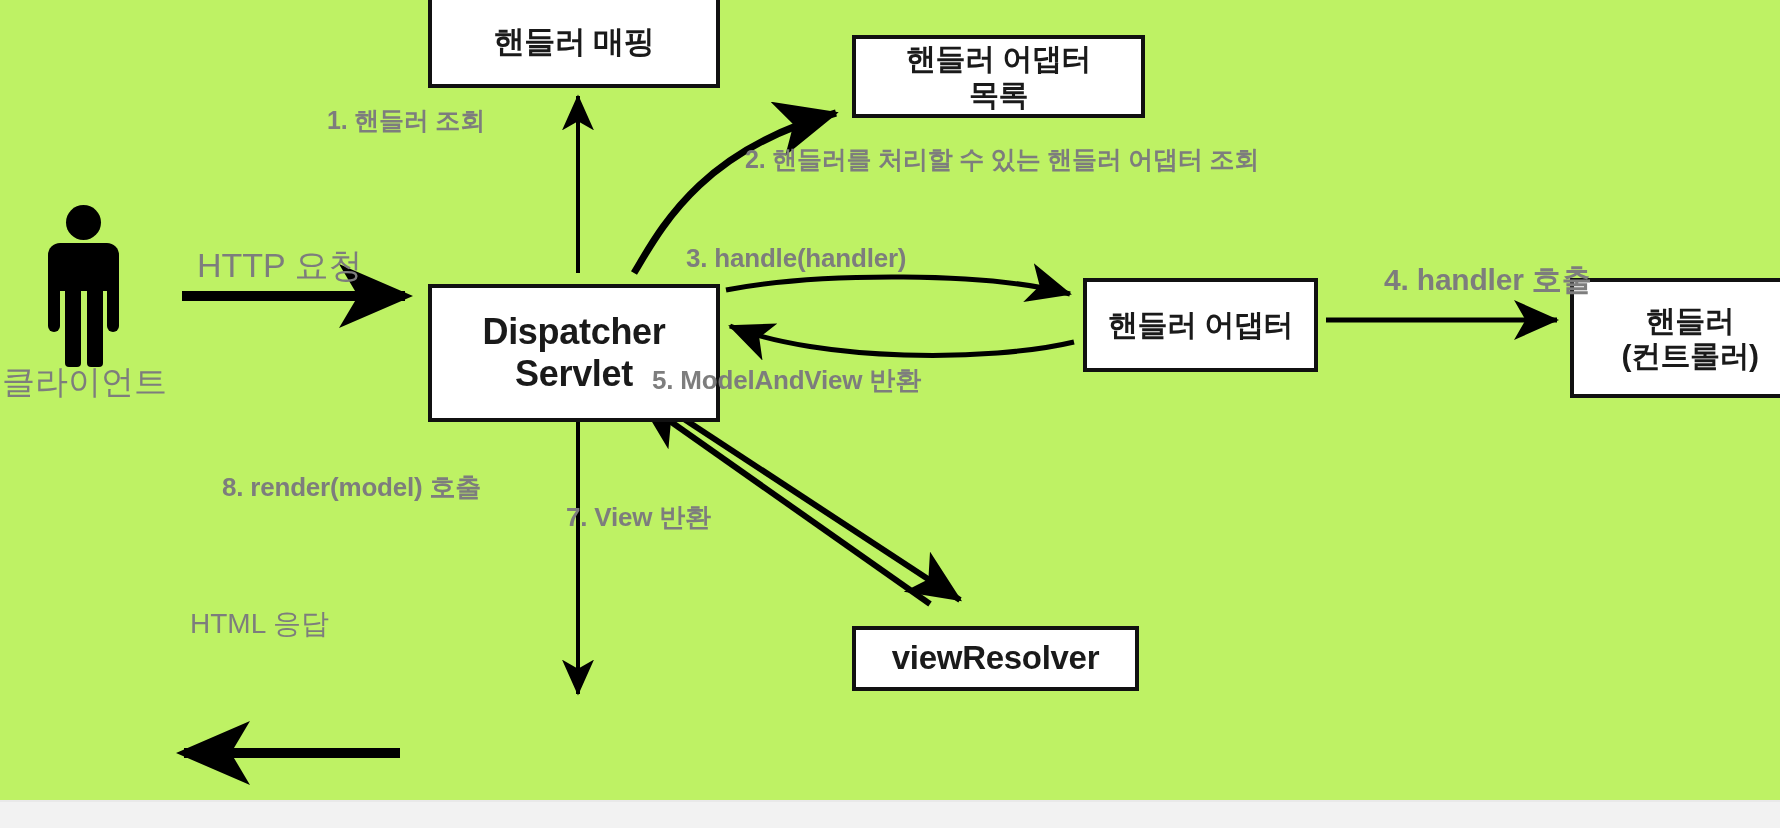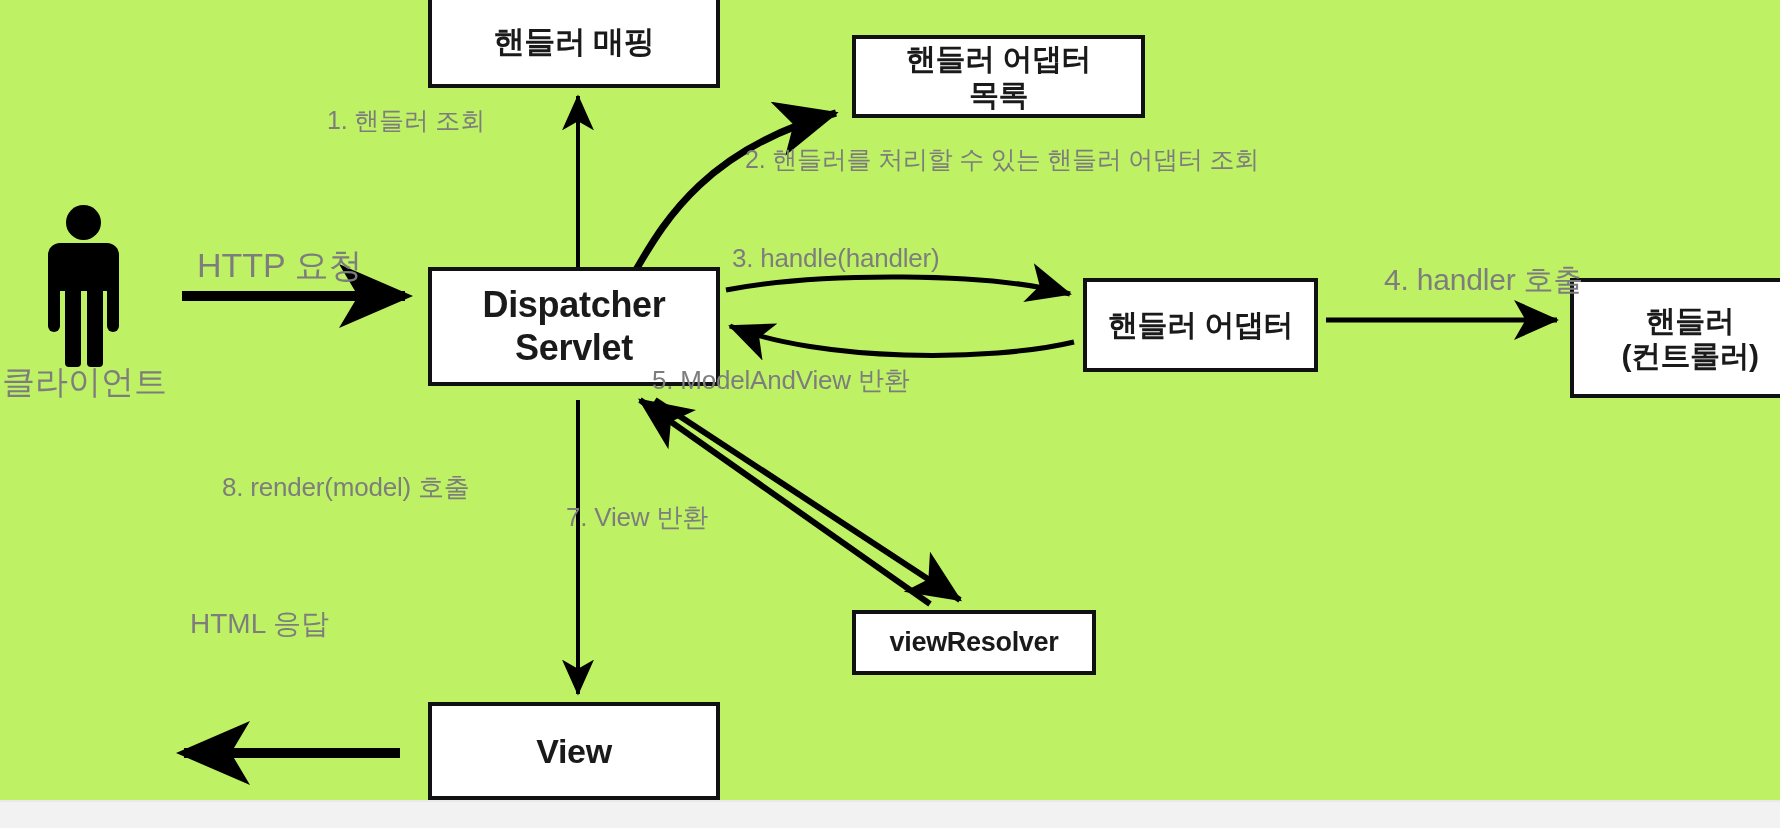--- a/index.html
+++ b/index.html
@@ -28,41 +28,41 @@
     font-weight:bold;
     line-height:1.18;
   }
   .node .nl{display:block;}
 
   .node-kr{font-size:31px;letter-spacing:-0.5px;}
   .node-en{font-size:34px;letter-spacing:-0.3px;}
 
   #n-handler-mapping{left:428px;top:-4px;width:292px;height:92px;font-size:31px;}
   #n-adapter-list{left:852px;top:35px;width:293px;height:83px;font-size:30px;}
-  #n-dispatcher{left:428px;top:267px;width:292px;height:119px;font-size:36px;}
+  #n-dispatcher{left:428px;top:284px;width:292px;height:138px;font-size:36px;}
   #n-handler-adapter{left:1083px;top:278px;width:235px;height:94px;font-size:30px;}
   #n-handler-controller{left:1570px;top:278px;width:240px;height:120px;font-size:30px;}
-  #n-viewresolver{left:852px;top:610px;width:244px;height:65px;font-size:27px;}
+  #n-viewresolver{left:852px;top:626px;width:287px;height:65px;font-size:33px;}
   #n-view{left:428px;top:702px;width:292px;height:98px;font-size:34px;}
 
   .label{
     position:absolute;
     color:#7d7d7d;
-    font-weight:normal;
+    font-weight:bold;
     white-space:nowrap;
     letter-spacing:-0.2px;
   }
 
   #lbl-http-req{left:197px;top:243px;font-size:34px;font-weight:normal;letter-spacing:0px;}
   #lbl-client{left:2px;top:360px;font-size:33px;font-weight:normal;letter-spacing:0px;}
   #lbl-html-res{left:190px;top:605px;font-size:28px;font-weight:normal;letter-spacing:0px;}
 
   #lbl-1{left:327px;top:104px;font-size:25px;}
   #lbl-2{left:745px;top:143px;font-size:25px;}
-  #lbl-3{left:686px;top:243px;font-size:26px;margin-left:46px;}
+  #lbl-3{left:686px;top:243px;font-size:26px;}
   #lbl-4{left:1384px;top:260px;font-size:30px;}
   #lbl-5{left:652px;top:363px;font-size:26px;}
   #lbl-6{left:752px;top:415px;font-size:26px;}
   #lbl-7{left:566px;top:500px;font-size:26px;}
   #lbl-8{left:222px;top:470px;font-size:26px;}
 
   
   #client-figure{position:absolute;left:44px;top:205px;width:80px;height:160px;}
   #client-figure .head{position:absolute;left:22px;top:0px;width:35px;height:35px;border-radius:50%;background:#000;}
   #client-figure .torso{position:absolute;left:4px;top:38px;width:71px;height:48px;border-radius:12px 12px 6px 6px;background:#000;}
@@ -142,23 +142,20 @@
     <div>
       <span class="nl">핸들러</span>
       <span class="nl">(컨트롤러)</span>
     </div>
   </div>
 
   <div class="node node-en" id="n-viewresolver">
     <span class="nl">viewResolver</span>
   </div>
 
-  <div class="node node-en" id="n-view">
-    <span class="nl">View</span>
-  </div>
 
   <div class="label" id="lbl-http-req">HTTP 요청</div>
   <div class="label" id="lbl-client">클라이언트</div>
   <div class="label" id="lbl-html-res">HTML 응답</div>
 
   <div class="label" id="lbl-1">1. 핸들러 조회</div>
   <div class="label" id="lbl-2">2. 핸들러를 처리할 수 있는 핸들러 어댑터 조회</div>
   <div class="label" id="lbl-3">3. handle(handler)</div>
   <div class="label" id="lbl-4">4. handler 호출</div>
   <div class="label" id="lbl-5">5. ModelAndView 반환</div>

